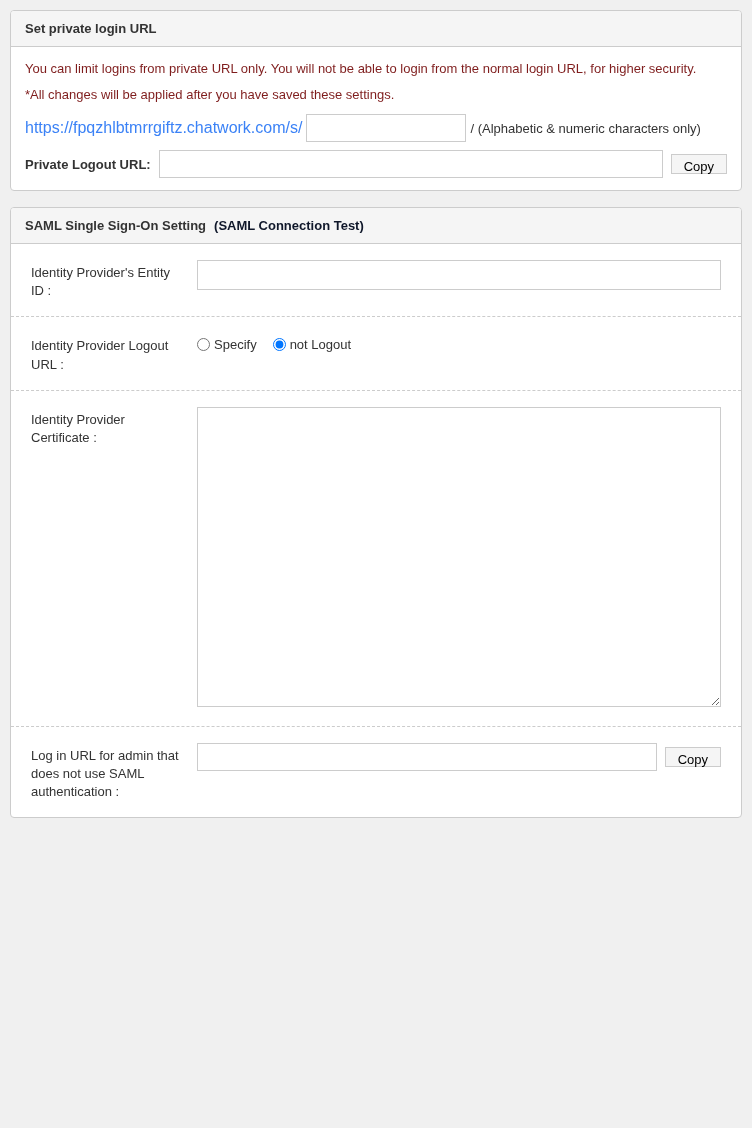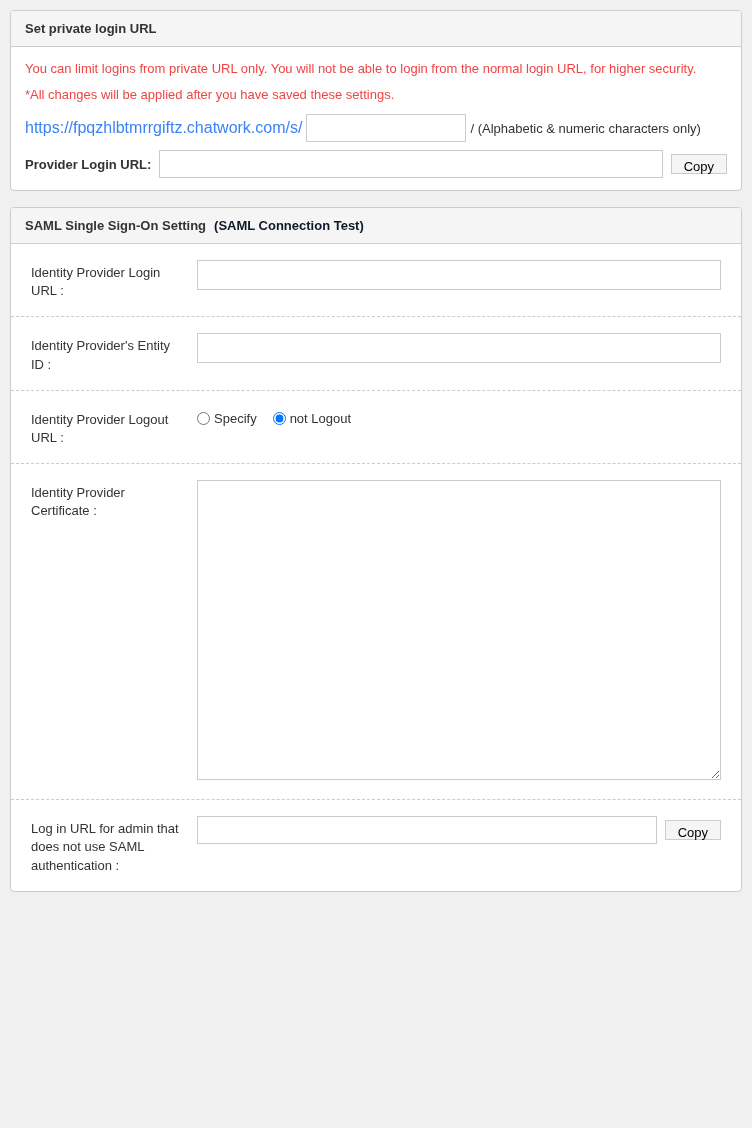--- a/index.html
+++ b/index.html
@@ -31,21 +31,21 @@
       color: #0f172a;
       text-decoration: none;
       font-weight: bold;
       font-size: 13px;
     }
     .card-body {
       padding: 12px 14px;
     }
     .info-text {
       font-size: 13px;
-      color: #ef4444;
+      color: #7f1d1d;
       line-height: 1.5;
       margin-bottom: 6px;
     }
     .url-row {
       display: flex;
       align-items: center;
       margin: 10px 0 8px 0;
       flex-wrap: wrap;
       gap: 4px;
     }
@@ -176,41 +176,35 @@
     <p class="info-text">You can limit logins from private URL only. You will not be able to login from the normal login URL, for higher security.</p>
     <p class="info-text">*All changes will be applied after you have saved these settings.</p>
 
     <div class="url-row">
       <span class="url-prefix">https://fpqzhlbtmrrgiftz.chatwork.com/s/</span>
       <input class="url-input-short" type="text" value="" style="">
       <span class="url-suffix">/ (Alphabetic &amp; numeric characters only)</span>
     </div>
 
     <div class="private-login-row">
-      <span class="private-login-label">Provider Login URL:</span>
+      <span class="private-login-label">Private Logout URL:</span>
       <input class="private-login-input" type="text" value="" style="">
       <button class="btn-copy">Copy</button>
     </div>
   </div>
 </div>
 
 <div class="card">
   <div class="card-header">
     <span>SAML Single Sign-On Setting</span>
     <a href="#">(SAML Connection Test)</a>
   </div>
 
   <div class="saml-body">
 
-    <div class="saml-row">
-      <div class="saml-label">Identity Provider Login URL :</div>
-      <div class="saml-field">
-        <input class="saml-input" type="text" value="" style="">
-      </div>
-    </div>
 
     <div class="saml-row">
       <div class="saml-label">Identity Provider's Entity ID :</div>
       <div class="saml-field">
         <input class="saml-input" type="text" value="" style="">
       </div>
     </div>
 
     <div class="saml-row">
       <div class="saml-label">Identity Provider Logout URL :</div>

